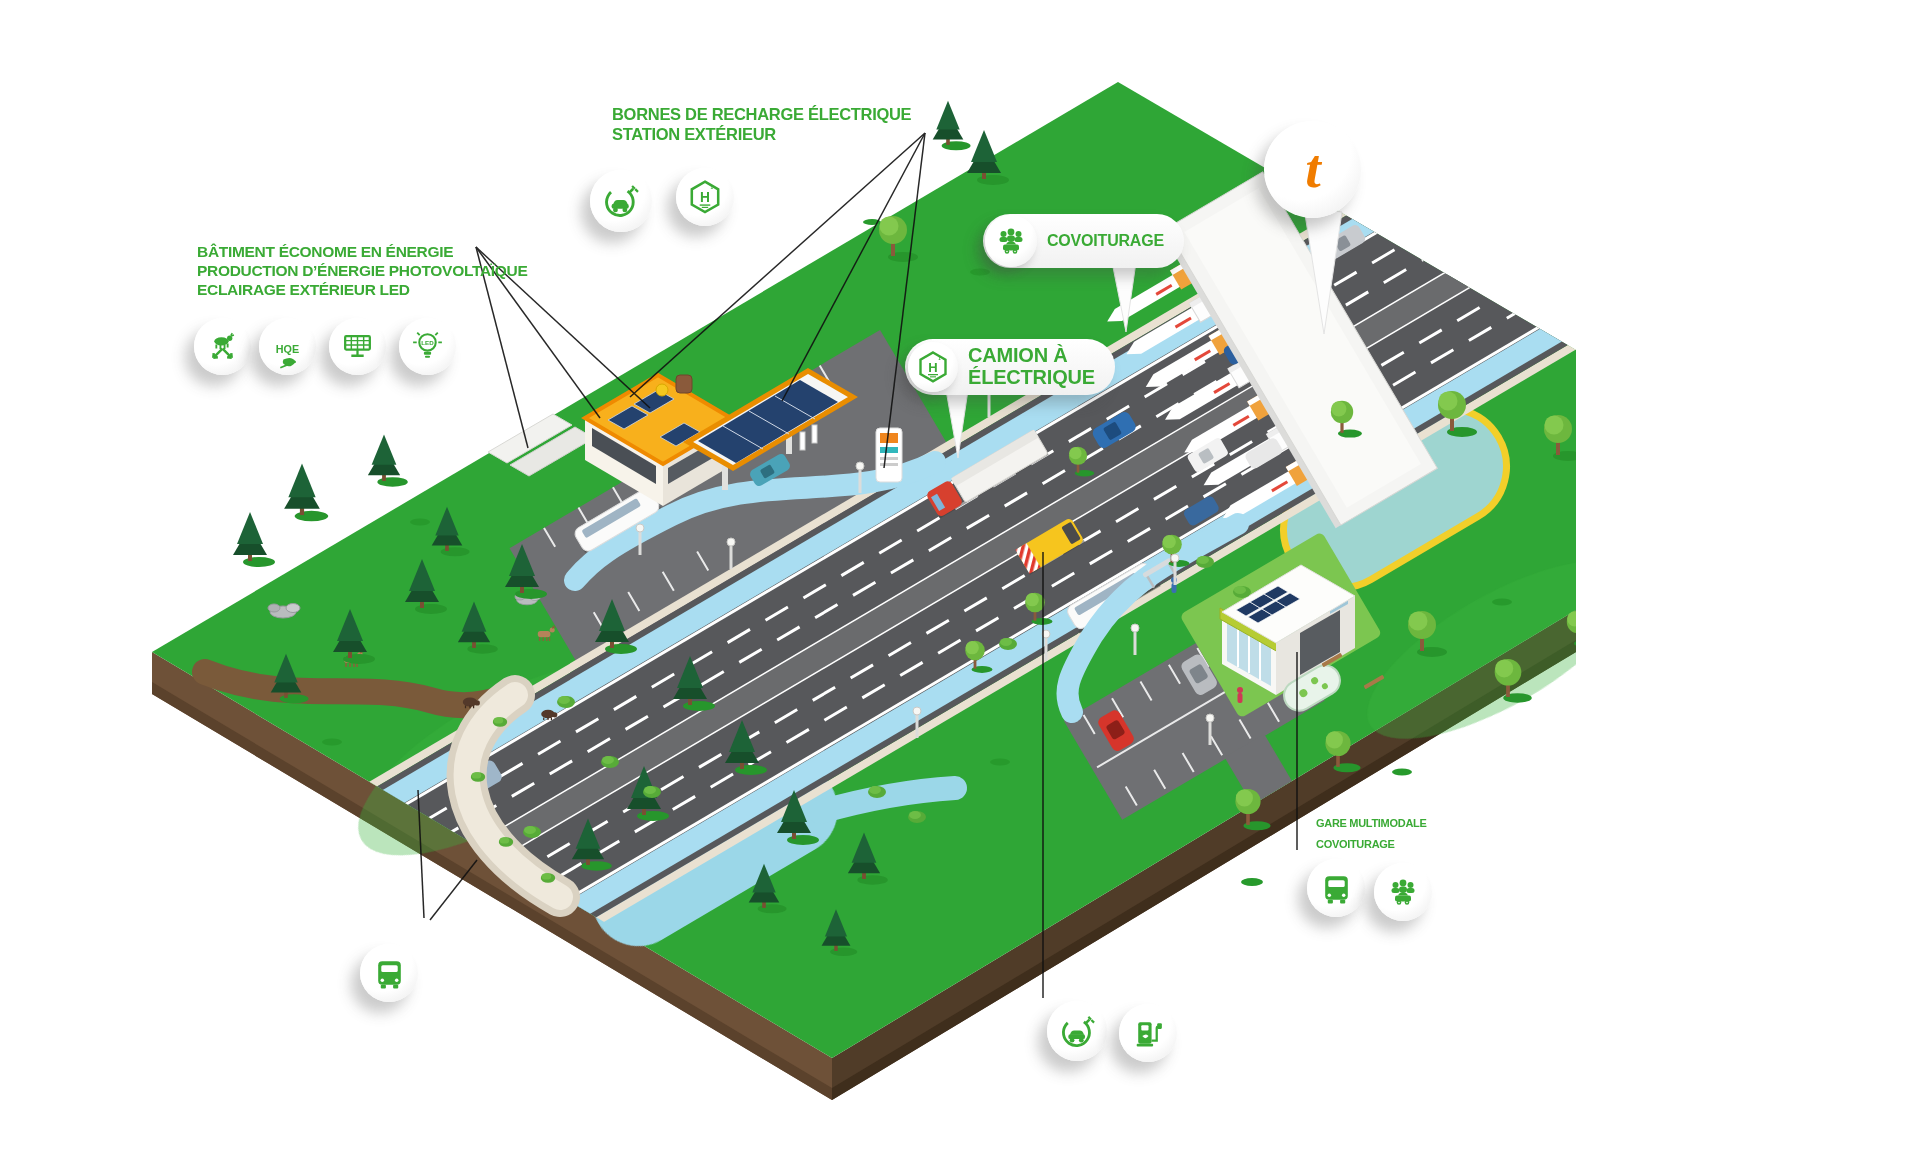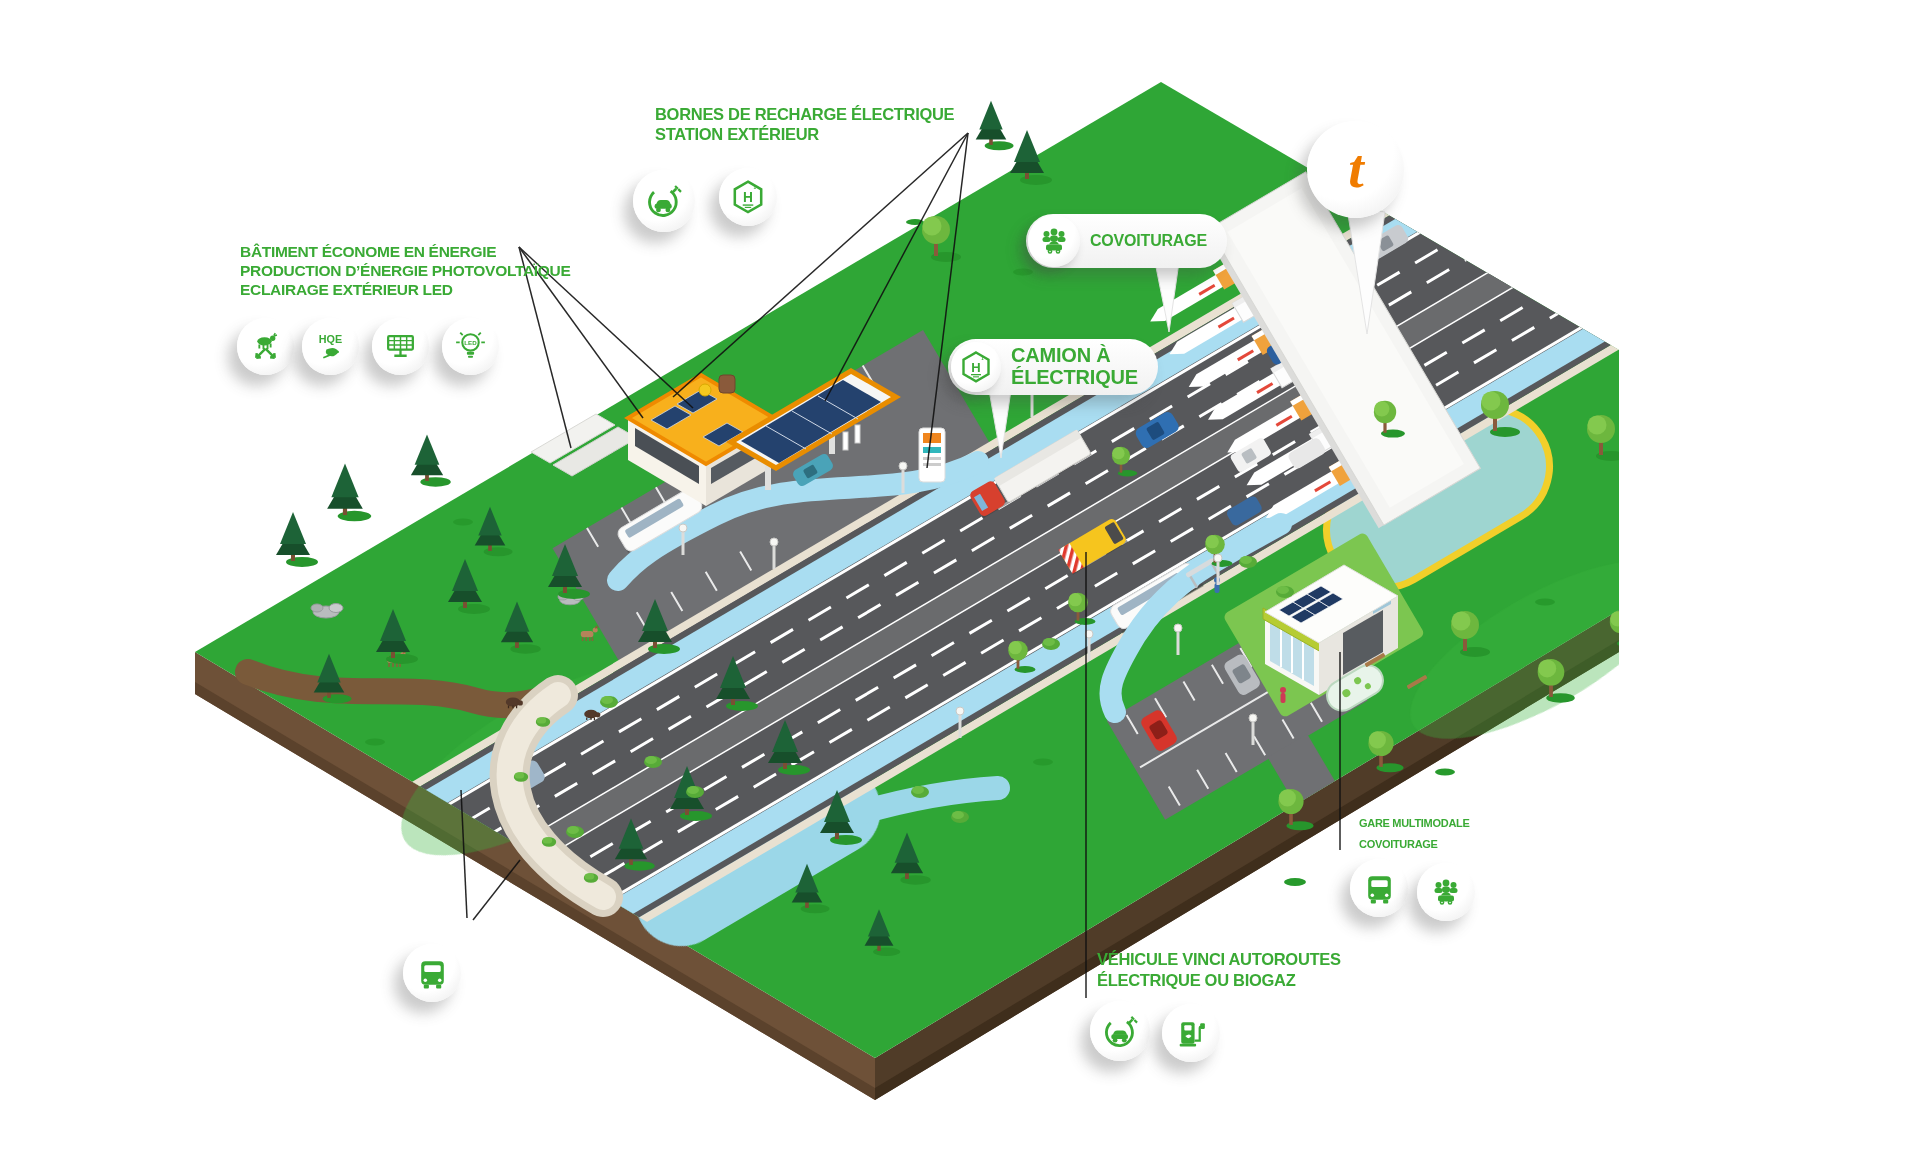--- a/index.html
+++ b/index.html
@@ -1,17 +1,17 @@
 <!DOCTYPE html>
 <html><head>
 <meta charset="utf-8">
 <style>
   html,body{margin:0;padding:0;background:#fff;}
   .stage{position:relative;width:1576px;height:1166px;background:#fff;overflow:hidden;
-         font-family:"Liberation Sans",sans-serif;margin-left:43px;}
+         font-family:"Liberation Sans",sans-serif;}
   .scene{position:absolute;left:0;top:0;}
   .lbl{position:absolute;font-weight:bold;color:#3aaa35;letter-spacing:-0.3px;}
   .lbl span{display:block;}
   .lbl.right{text-align:right;}
   .circ{position:absolute;border-radius:50%;
         background:radial-gradient(circle at 38% 30%,#ffffff 55%,#e9e9e9 100%);
         box-shadow:-9px 11px 14px rgba(70,70,70,.28);
         display:flex;align-items:center;justify-content:center;}
   .pill{position:absolute;display:flex;align-items:center;
         background:linear-gradient(180deg,#ffffff 0%,#f1f1f1 100%);
@@ -464,24 +464,20 @@
   <span>PRODUCTION D’ÉNERGIE PHOTOVOLTAÏQUE</span>
   <span>ECLAIRAGE EXTÉRIEUR LED</span>
 </div>
 
 
 <div class="lbl" style="left:1316px;top:813px;font-size:11px;line-height:21px;">
   <span>GARE MULTIMODALE</span>
   <span>COVOITURAGE</span>
 </div>
 
-<div class="lbl" style="left:1054px;top:949px;font-size:16.5px;line-height:21px;">
-  <span>VÉHICULE VINCI AUTOROUTES</span>
-  <span>ÉLECTRIQUE OU BIOGAZ</span>
-</div>
 
 
 <div class="pill" style="left:983px;top:214px;height:54px;">
   <div class="circ" style="width:52px;height:52px;margin-left:2px;">
     <svg width="36" height="36" viewBox="0 0 36 36" fill="#3aaa35">
       <circle cx="10.5" cy="11" r="3"></circle>
           <circle cx="18" cy="9" r="3.4"></circle>
           <circle cx="25.5" cy="11" r="3"></circle>
       <rect x="6.5" y="14" width="8" height="5" rx="2.5"></rect>
           <rect x="14" y="12.5" width="8" height="6" rx="3"></rect>
@@ -541,21 +537,21 @@
     <g stroke="#3aaa35" stroke-width="2.4" fill="none">
       <path d="M18,20 L9,29 M9,29 l0.5,-4.5 M9,29 l4.5,-0.5"></path>
       <path d="M18,20 L27,29 M27,29 l-0.5,-4.5 M27,29 l-4.5,-0.5"></path>
     </g>
     <ellipse cx="17" cy="13" rx="7" ry="4" fill="#3aaa35"></ellipse>
     <circle cx="25" cy="10" r="2.6" fill="#3aaa35"></circle>
     <path d="M26,7.5 l1.5,-2.5 m-1,2.8 l2.6,-1" stroke="#3aaa35" stroke-width="1.4" fill="none"></path>
     <path d="M12,16 v4 M16,16.5 v4 M20,16.5 v4 M23,15 v4" stroke="#3aaa35" stroke-width="1.8"></path>
   </svg>
 </div>
-<div class="circ" style="left:259px;top:318px;width:57px;height:57px;">
+<div class="circ" style="left:259px;top:318px;width:57px;height:57px;align-items:flex-end;">
   <svg width="37" height="37" viewBox="0 0 36 36">
     <text x="18" y="15" font-size="10.5" font-weight="bold" fill="#3aaa35" text-anchor="middle" font-family="Liberation Sans, sans-serif">HQE</text>
     <path d="M14,21 q8,-4 12,2 q-6,8 -12,2 q-1,-2 0,-4 z" fill="#3aaa35"></path>
     <path d="M11,29 q7,-3 15,-6" stroke="#3aaa35" stroke-width="1.6" fill="none"></path>
   </svg>
 </div>
 <div class="circ" style="left:329px;top:318px;width:57px;height:57px;">
   <svg width="37" height="37" viewBox="0 0 36 36">
     <rect x="6" y="8" width="24" height="13" rx="1" fill="none" stroke="#3aaa35" stroke-width="2.2"></rect>
     <path d="M12,8 v13 M18,8 v13 M24,8 v13 M6,12.3 h24 M6,16.6 h24" stroke="#3aaa35" stroke-width="1.4"></path>

